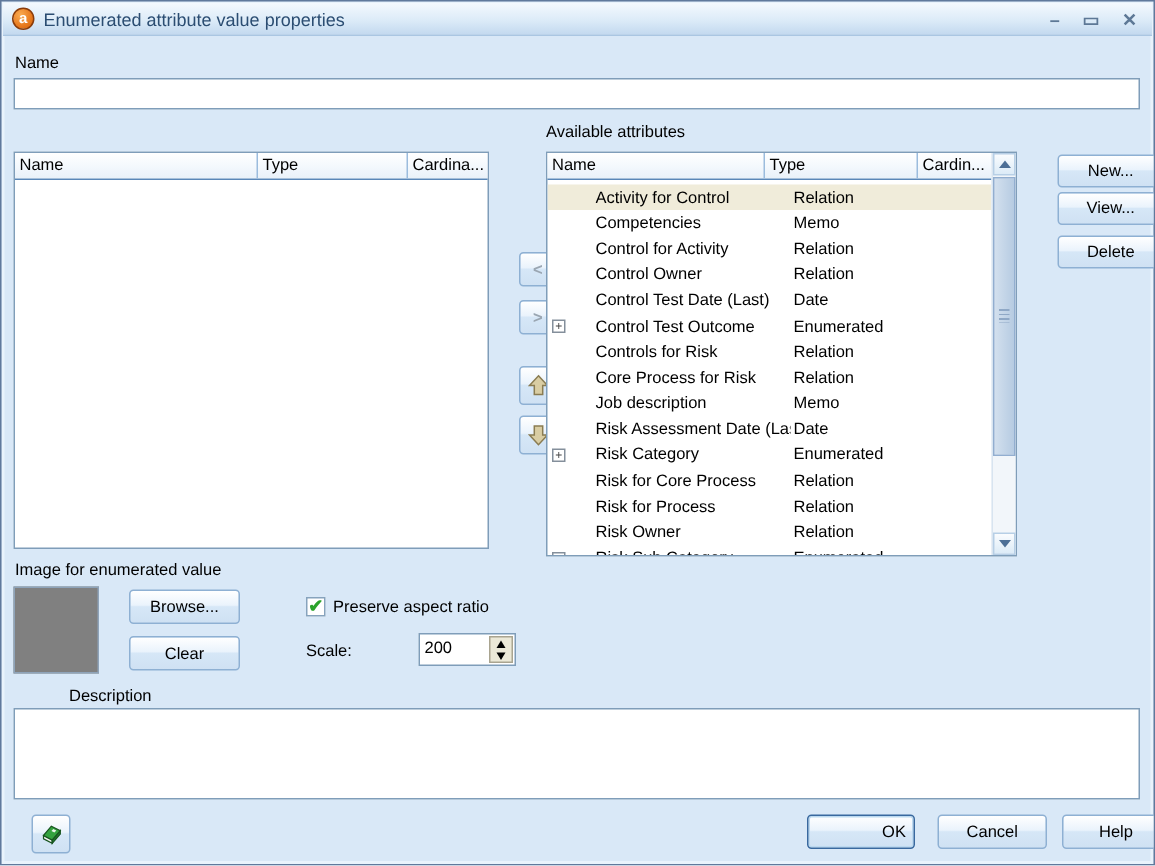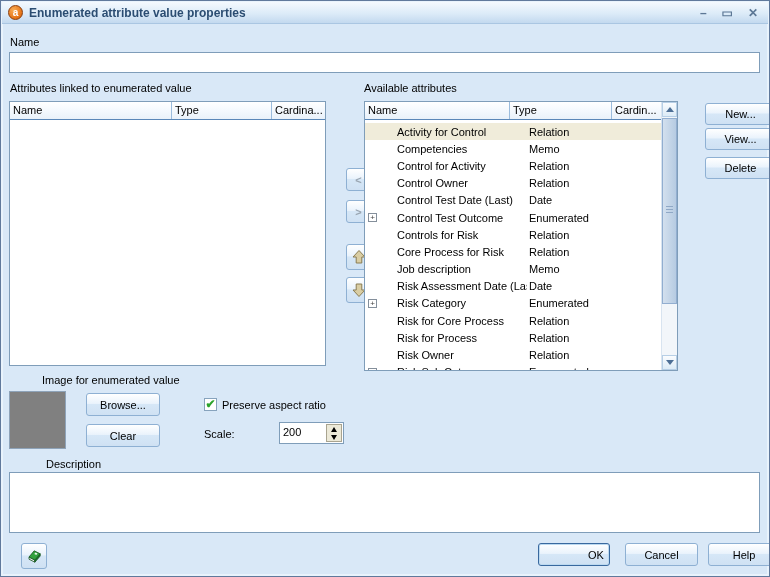--- a/index.html
+++ b/index.html
@@ -16,21 +16,21 @@
     background:linear-gradient(#f4f9fe, #dcebf8 55%, #c3d9ef);
     border-bottom:1px solid #aac6e2;
     display:flex; align-items:center; padding:0 6px; gap:6px;
   }
   .app-icon {
     width:15px; height:15px; border-radius:50%;
     background:radial-gradient(circle at 35% 30%, #f9ab52, #e87a1e 60%, #cf5f08);
     border:1px solid #8a3c0a; color:#fff; font-weight:bold; font-size:10px;
     display:flex; align-items:center; justify-content:center; line-height:1;
   }
-  .title-text { font-size:12px; font-weight:bold; color:#2b4d72; }
+  .title-text { font-size:12px; font-weight:normal; color:#2b4d72; }
   .win-controls { margin-left:auto; display:flex; gap:15px; align-items:center; padding-right:4px; }
   .win-btn { color:#5d7896; font-size:12px; font-weight:bold; line-height:1; cursor:default; }
   
   .lbl { position:absolute; white-space:nowrap; }
   .text-input {
     position:absolute; background:#fff; border:1px solid #7f9db9;
     font:11px "Liberation Sans", sans-serif; padding:2px 3px; outline:none;
   }
   .btn {
     position:absolute; display:flex; align-items:center; justify-content:center;
@@ -123,21 +123,20 @@
     <span class="win-controls">
       <span class="win-btn">–</span>
       <span class="win-btn">▭</span>
       <span class="win-btn">✕</span>
     </span>
   </div>
 
   <span class="lbl" style="left:9px; top:35px;">Name</span>
   <input class="text-input" style="left: 8px; top: 51px; width: 751px; height: 21px;" autofocus="" value="">
 
-  <span class="lbl" style="left:9px; top:81px;">Attributes linked to enumerated value</span>
   <div class="table left-table">
     <div class="table-header">
       <span class="th th-name">Name</span>
       <span class="th th-type">Type</span>
       <span class="th th-card">Cardina...</span>
     </div>
     <div class="list-body"></div>
   </div>
 
   <div class="btn mid-btn disabled" style="top:167px;">
@@ -261,21 +260,21 @@
   <div class="btn" style="left:692px; top:102px; width:71px; height:22px;">
     <span>New...</span>
   </div>
   <div class="btn" style="left:692px; top:127px; width:71px; height:22px;">
     <span>View...</span>
   </div>
   <div class="btn" style="left:692px; top:156px; width:71px; height:22px;">
     <span>Delete</span>
   </div>
 
-  <span class="lbl" style="left:9px; top:373px;margin-left:32px;">Image for enumerated value</span>
+  <span class="lbl" style="left:9px; top:373px;">Image for enumerated value</span>
   <div class="image-preview"></div>
   <div class="btn" style="left:73px; top:392px; width:74px; height:23px;">
     <span>Browse...</span>
   </div>
   <div class="btn" style="left:73px; top:423px; width:74px; height:23px;">
     <span>Clear</span>
   </div>
   <div class="checkbox">
     <span class="check-glyph">✔</span>
   </div>

